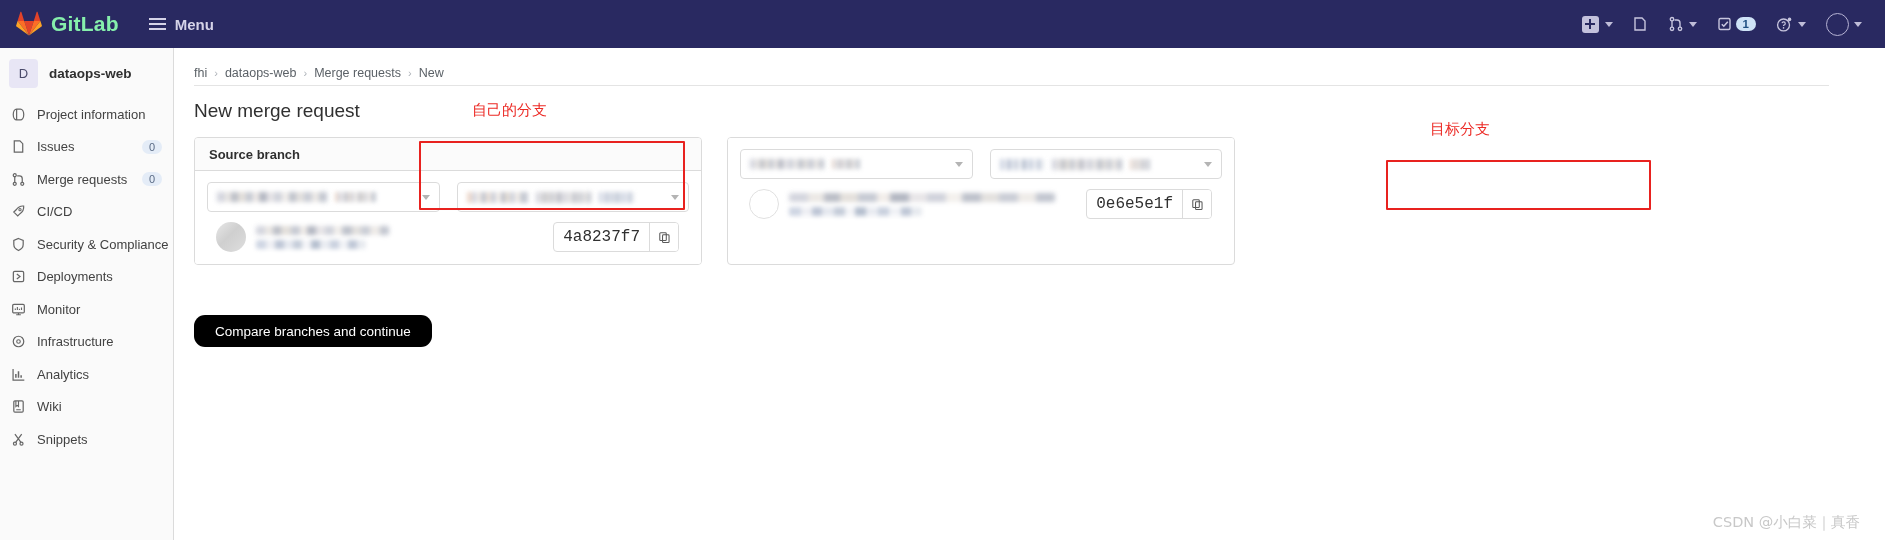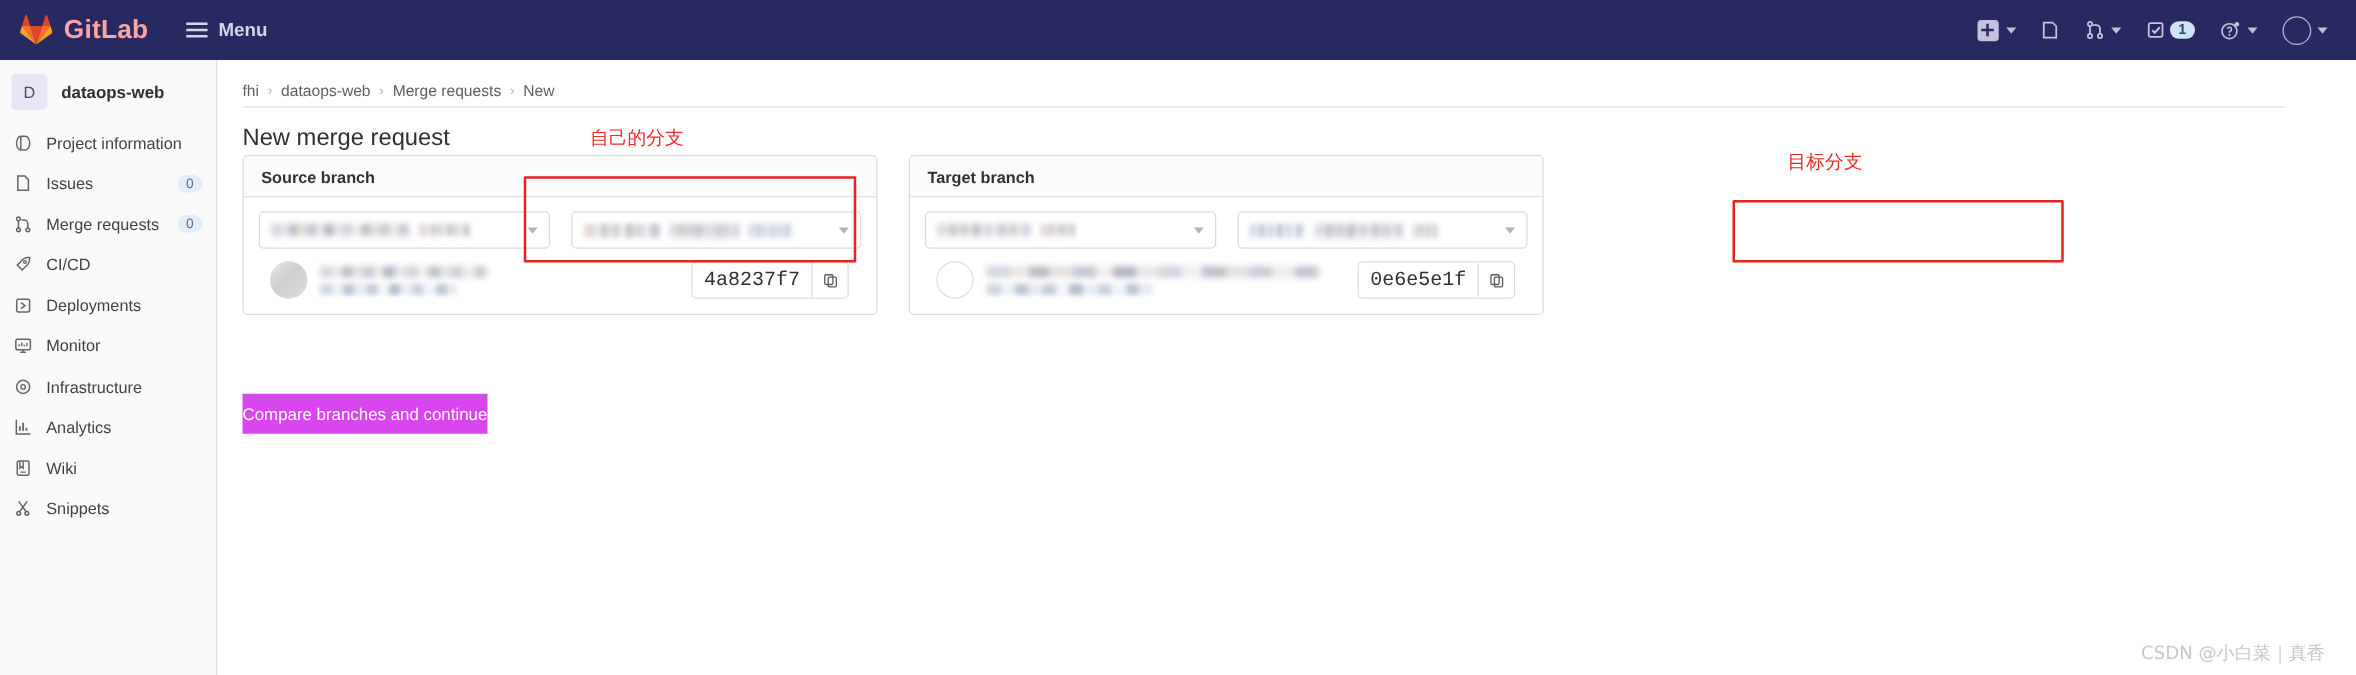--- a/index.html
+++ b/index.html
@@ -13,21 +13,21 @@
   
   #topbar {
     position: absolute; top: 0; left: 0;
     width: 1885px; height: 48px;
     background: #292961;
     display: flex; align-items: center;
   }
   .brand { display: flex; align-items: center; padding-left: 16px; }
   .gl-logo { width: 26px; height: 26px; }
   .brand-name {
-    color: #fca5a5; font-size: 21px; font-weight: 600;
+    color: #86efac; font-size: 21px; font-weight: 600;
     margin-left: 9px; letter-spacing: .2px;
   }
   .menu-btn {
     display: flex; align-items: center; gap: 9px;
     margin-left: 30px; color: #d5d3e8; font-size: 15px; font-weight: 600;
     cursor: pointer;
   }
   .hamburger { display: flex; flex-direction: column; gap: 3px; }
   .hamburger i { display: block; width: 17px; height: 2px; background: #d5d3e8; }
 
@@ -135,21 +135,21 @@
   .bc-rule {
     position: absolute; left: 20px; top: 37px;
     width: 1635px; height: 1px; background: #e4e4e4;
   }
   #page-title {
     position: absolute; left: 20px; top: 52px;
     font-size: 19px; font-weight: 400; color: #303030;
   }
 
   
-  .panels { position: absolute; left: 20px; top: 76px; display: flex; }
+  .panels { position: absolute; left: 20px; top: 89px; display: flex; }
   .panel {
     width: 508px; border: 1px solid #dbdbdb; border-radius: 4px;
     background: #fff; overflow: hidden;
   }
   .panel + .panel { margin-left: 25px; }
   .panel-head {
     height: 33px; background: #fbfbfb; border-bottom: 1px solid #dbdbdb;
     display: flex; align-items: center; padding: 0 14px;
     font-size: 13px; font-weight: 600; color: #303030;
   }
@@ -228,22 +228,22 @@
     pointer-events: none; border-radius: 1px;
   }
   .redlabel {
     position: absolute; color: #ec2b26;
     font-size: 15px; font-weight: 500;
     font-family: "DejaVu Sans", sans-serif; white-space: nowrap;
   }
 
   #compare-btn {
     position: absolute; left: 20px; top: 267px;
-    background: #d946ef; color: #fff; border: 0; border-radius: 0;
-    height: 32px; padding: 0 0; font-size: 13.5px; cursor: pointer;
+    background: #000000; color: #fff; border: 0; border-radius: 11px;
+    height: 32px; padding: 0 21px; font-size: 13.5px; cursor: pointer;
     font-family: "Liberation Sans", sans-serif;
   }
 
   #watermark {
     position: absolute; right: 25px; bottom: 8px;
     color: #c8c8c8; font-size: 14.5px;
     font-family: "DejaVu Sans", sans-serif;
     white-space: nowrap;
   }
 </style>
@@ -376,20 +376,28 @@
     <li class="nav-item">
       <span class="nav-ico">
         <svg width="15" height="15" viewBox="0 0 16 16">
             <path d="M13.5 2.2c-3.5-.4-6 1.2-8 4L3 8.6l4.2 4.2 2.4-2.5c2.8-2 4.3-4.6 3.9-8.1z" fill="none" stroke="#666" stroke-width="1.3"></path>
             <circle cx="9.6" cy="6" r="1.2" fill="none" stroke="#666" stroke-width="1.1"></circle>
           </svg>
       </span>
       <span class="nav-label">CI/CD</span>
     </li>
 
+    <li class="nav-item">
+      <span class="nav-ico">
+        <svg width="15" height="15" viewBox="0 0 16 16">
+            <path d="M8 1.6l5 2v4.5c0 3-2.2 5.2-5 6.3-2.8-1.1-5-3.3-5-6.3V3.6z" fill="none" stroke="#666" stroke-width="1.3"></path>
+          </svg>
+      </span>
+      <span class="nav-label">Security &amp; Compliance</span>
+    </li>
 
     <li class="nav-item">
       <span class="nav-ico">
         <svg width="15" height="15" viewBox="0 0 16 16">
             <rect x="2.5" y="2.5" width="11" height="11" rx="1.5" fill="none" stroke="#666" stroke-width="1.3"></rect>
             <path d="M6.2 5.4l3.4 2.6-3.4 2.6" fill="none" stroke="#666" stroke-width="1.3"></path>
           </svg>
       </span>
       <span class="nav-label">Deployments</span>
     </li>
@@ -501,21 +509,20 @@
                 <rect x="2.2" y="2.2" width="8" height="9.6" rx="1.1" fill="none" stroke="#5a5a5a" stroke-width="1.3"></rect>
                 <rect x="5.6" y="4.6" width="8" height="9.6" rx="1.1" fill="none" stroke="#5a5a5a" stroke-width="1.3"></rect>
               </svg>
             </span>
           </span>
         </div>
       </div>
     </div>
 
     <div class="panel">
-      <div class="panel-head">Target branch</div>
       <div class="panel-body">
         <div class="selects">
           <div class="branch-select">
             <span class="sel-blur">
               <span class="blur" style="width:36%;height:10px;"></span>
               <span class="blur warm" style="width:14%;height:10px;"></span>
             </span>
             <span class="sel-chev"></span>
           </div>
           <div class="branch-select">

